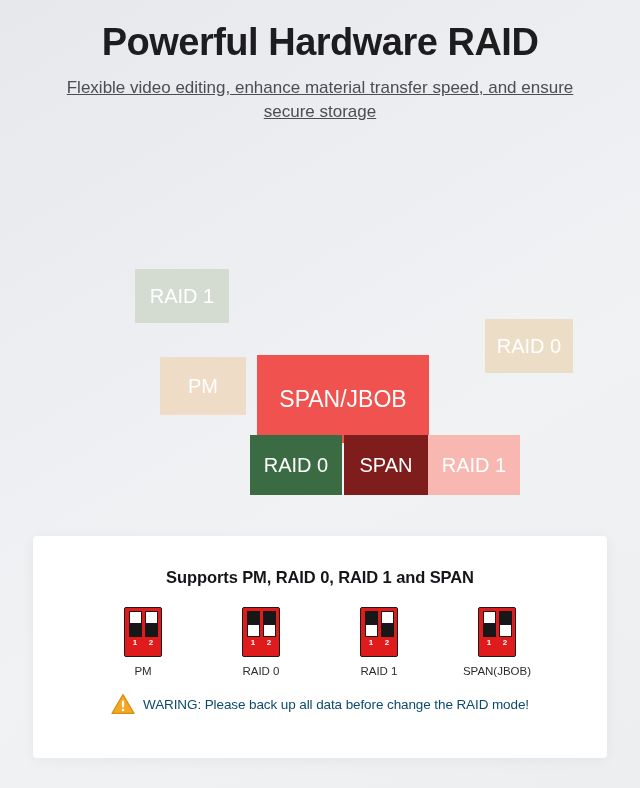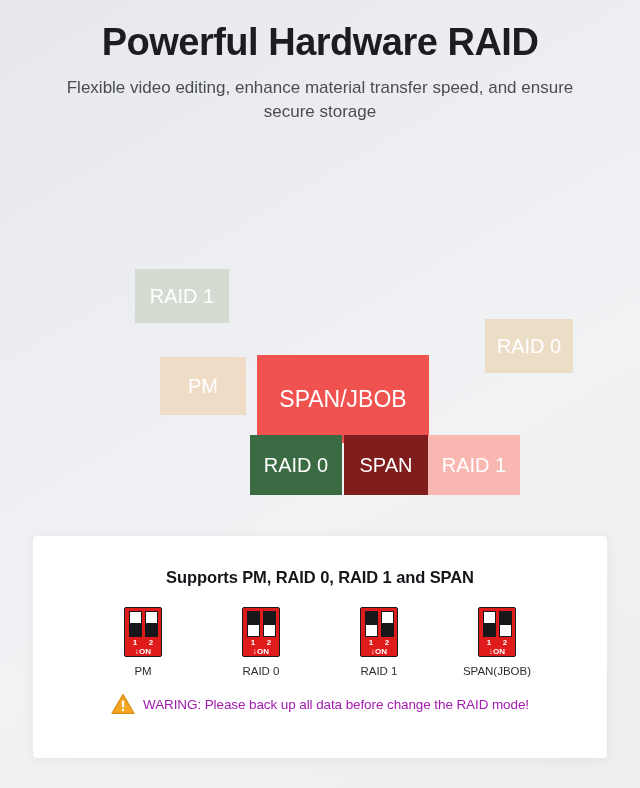--- a/index.html
+++ b/index.html
@@ -29,20 +29,21 @@
     line-height: 1.1;
     text-align: center;
   }
   .subtitle {
     font-size: 17px;
     color: #4b4d52;
     line-height: 1.45;
     margin: 12px auto 0;
     max-width: 530px;
     font-weight: 400;
+    text-decoration: underline;
   }
 
   
   .blocks-stage {
     position: relative;
     width: 640px;
     height: 390px;
   }
   .mode-block {
     position: absolute;
@@ -142,43 +143,44 @@
   .dip-nums span {
     width: 13px;
     text-align: center;
     font-size: 8px;
     font-weight: bold;
     color: #ffffff;
     line-height: 9px;
   }
   .dip-on {
     font-size: 8px;
-    font-weight: bold;
+    font-weight: normal;
     color: #ffffff;
     line-height: 9px;
     letter-spacing: 0.2px;
+    margin-top: 28px;
   }
   .switch-label {
     margin-top: 8px;
     font-size: 11.5px;
     color: #2a2c31;
     white-space: nowrap;
   }
 
   .warning-row {
     display: flex;
     align-items: center;
     justify-content: center;
     gap: 8px;
     margin-top: 16px;
   }
   .warn-icon { display: block; }
   .warning-text {
     font-size: 13.5px;
-    color: #a21caf;
+    color: #0c4a6e;
     font-weight: 500;
     letter-spacing: -0.1px;
   }
 </style>
 </head>
 <body>
 
 <div class="header">
   <h1 class="title">Powerful Hardware RAID</h1>
   <p class="subtitle">Flexible video editing, enhance material transfer speed, and ensure secure storage</p>

